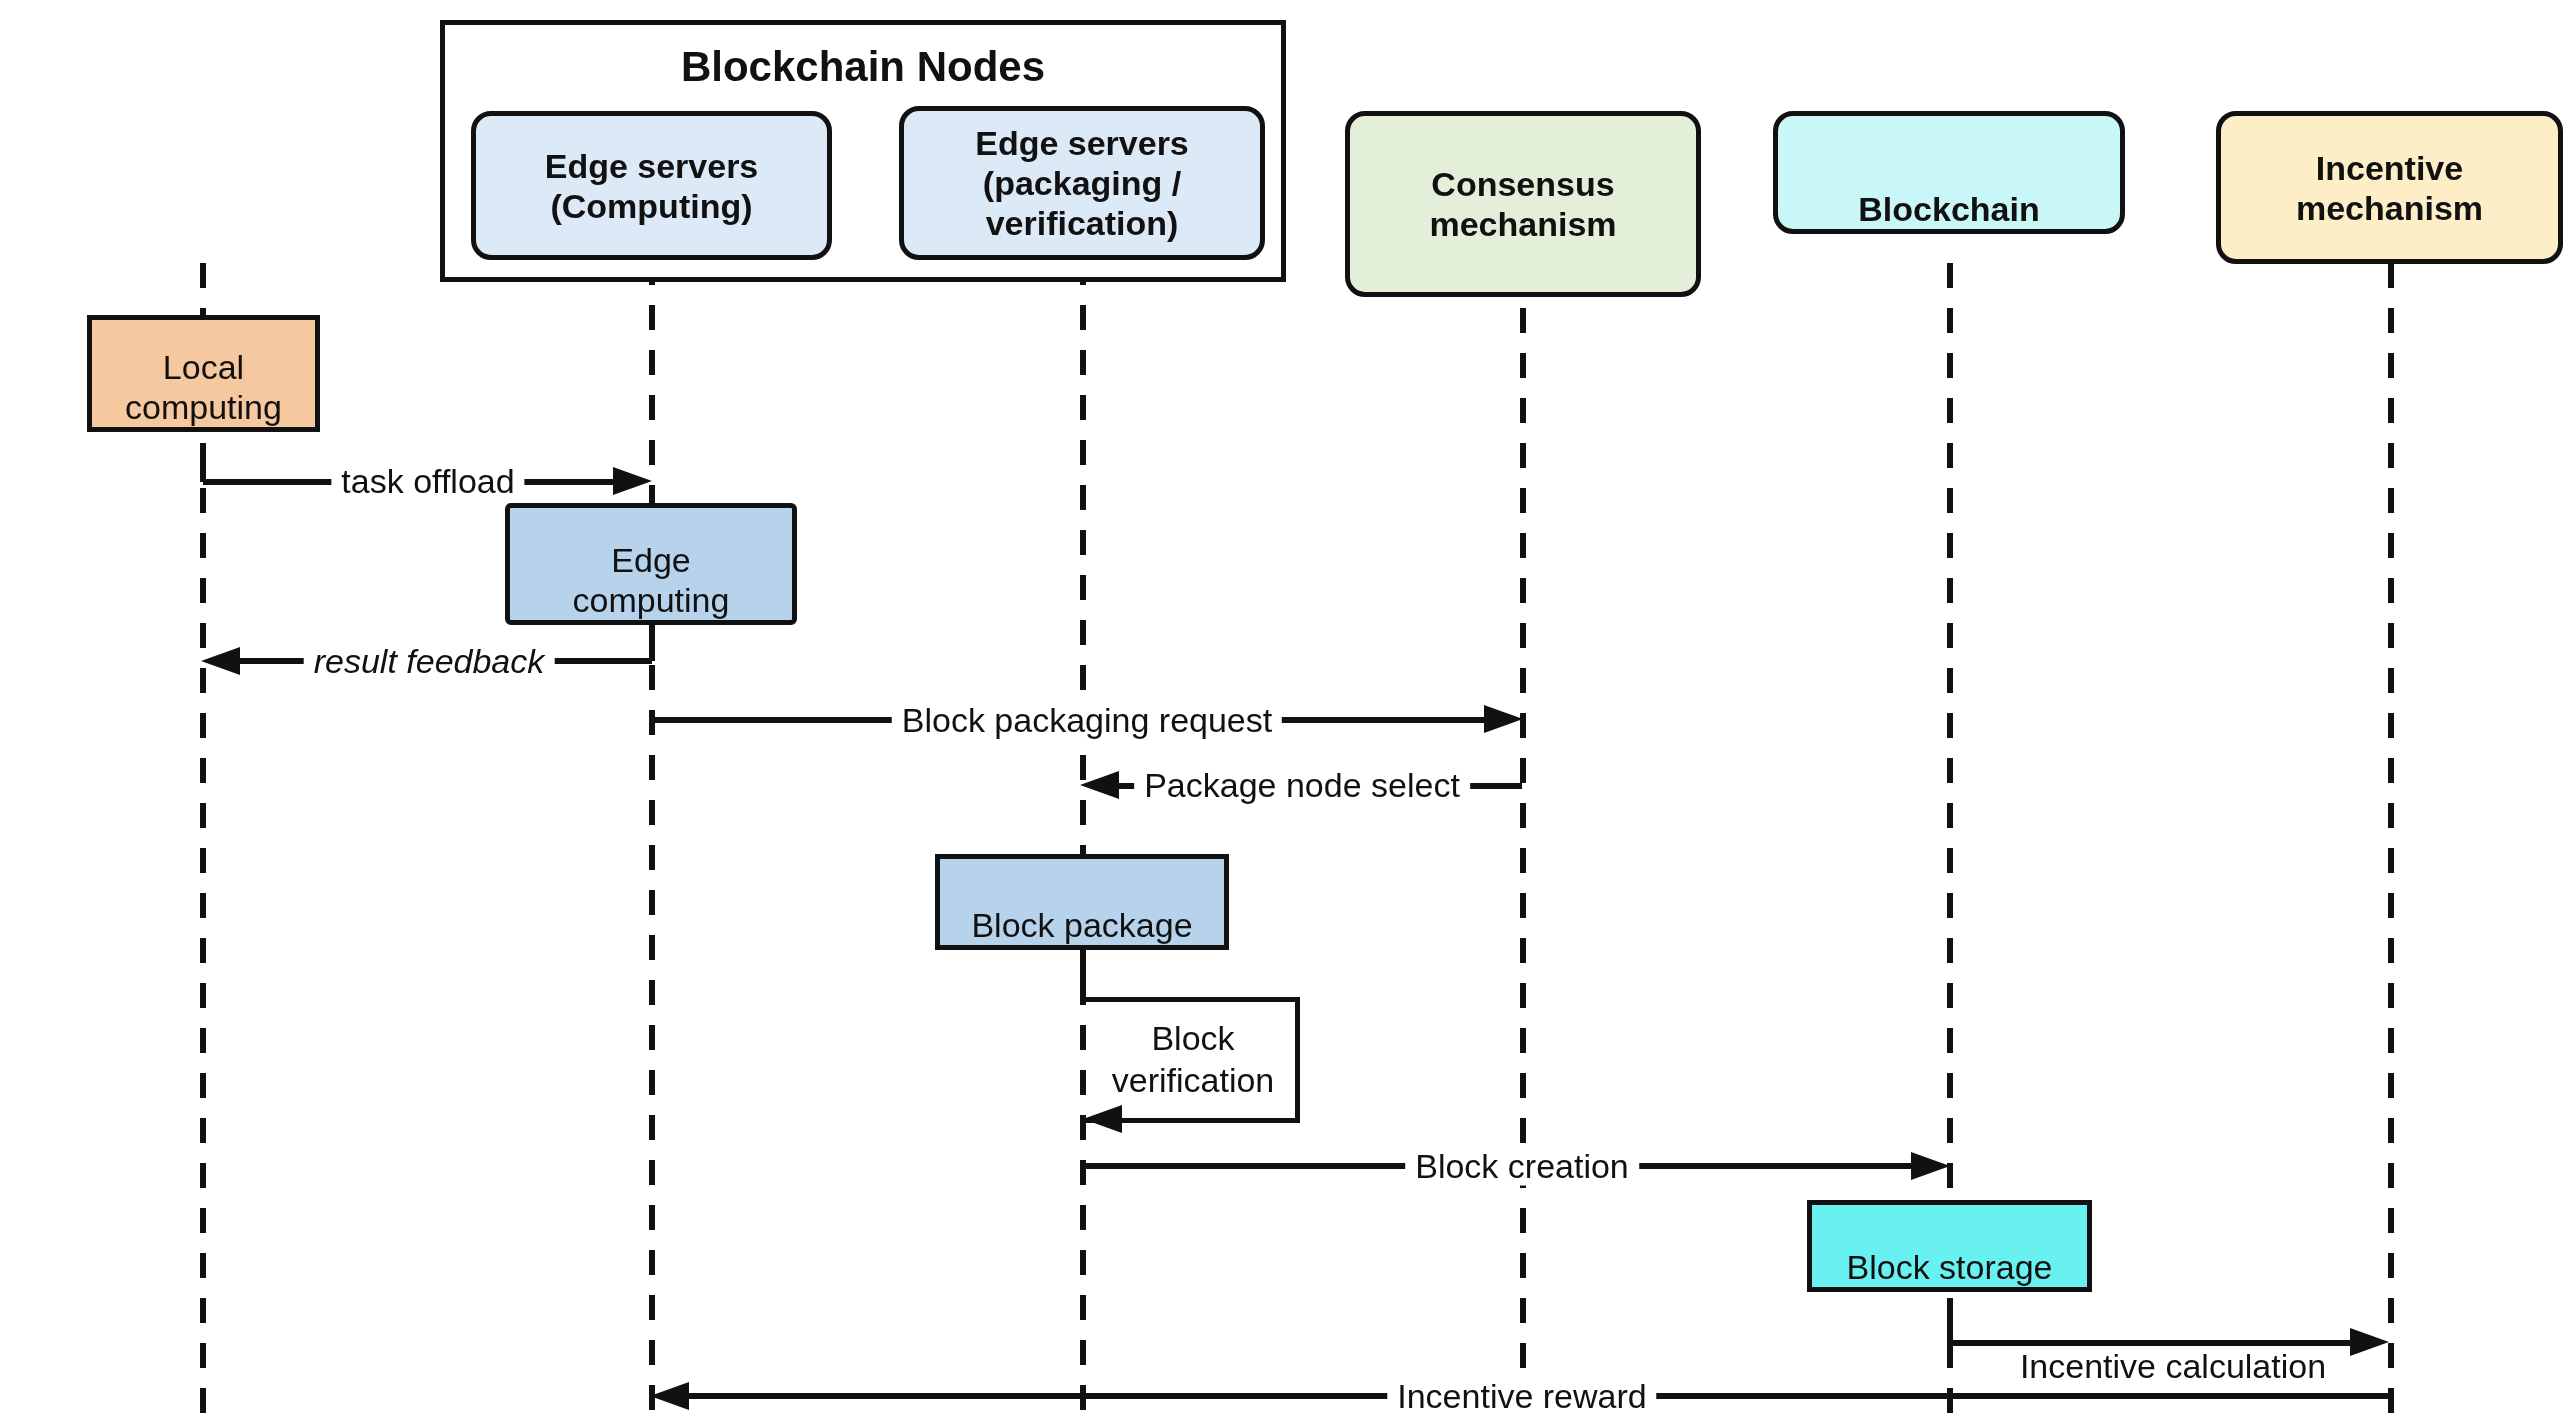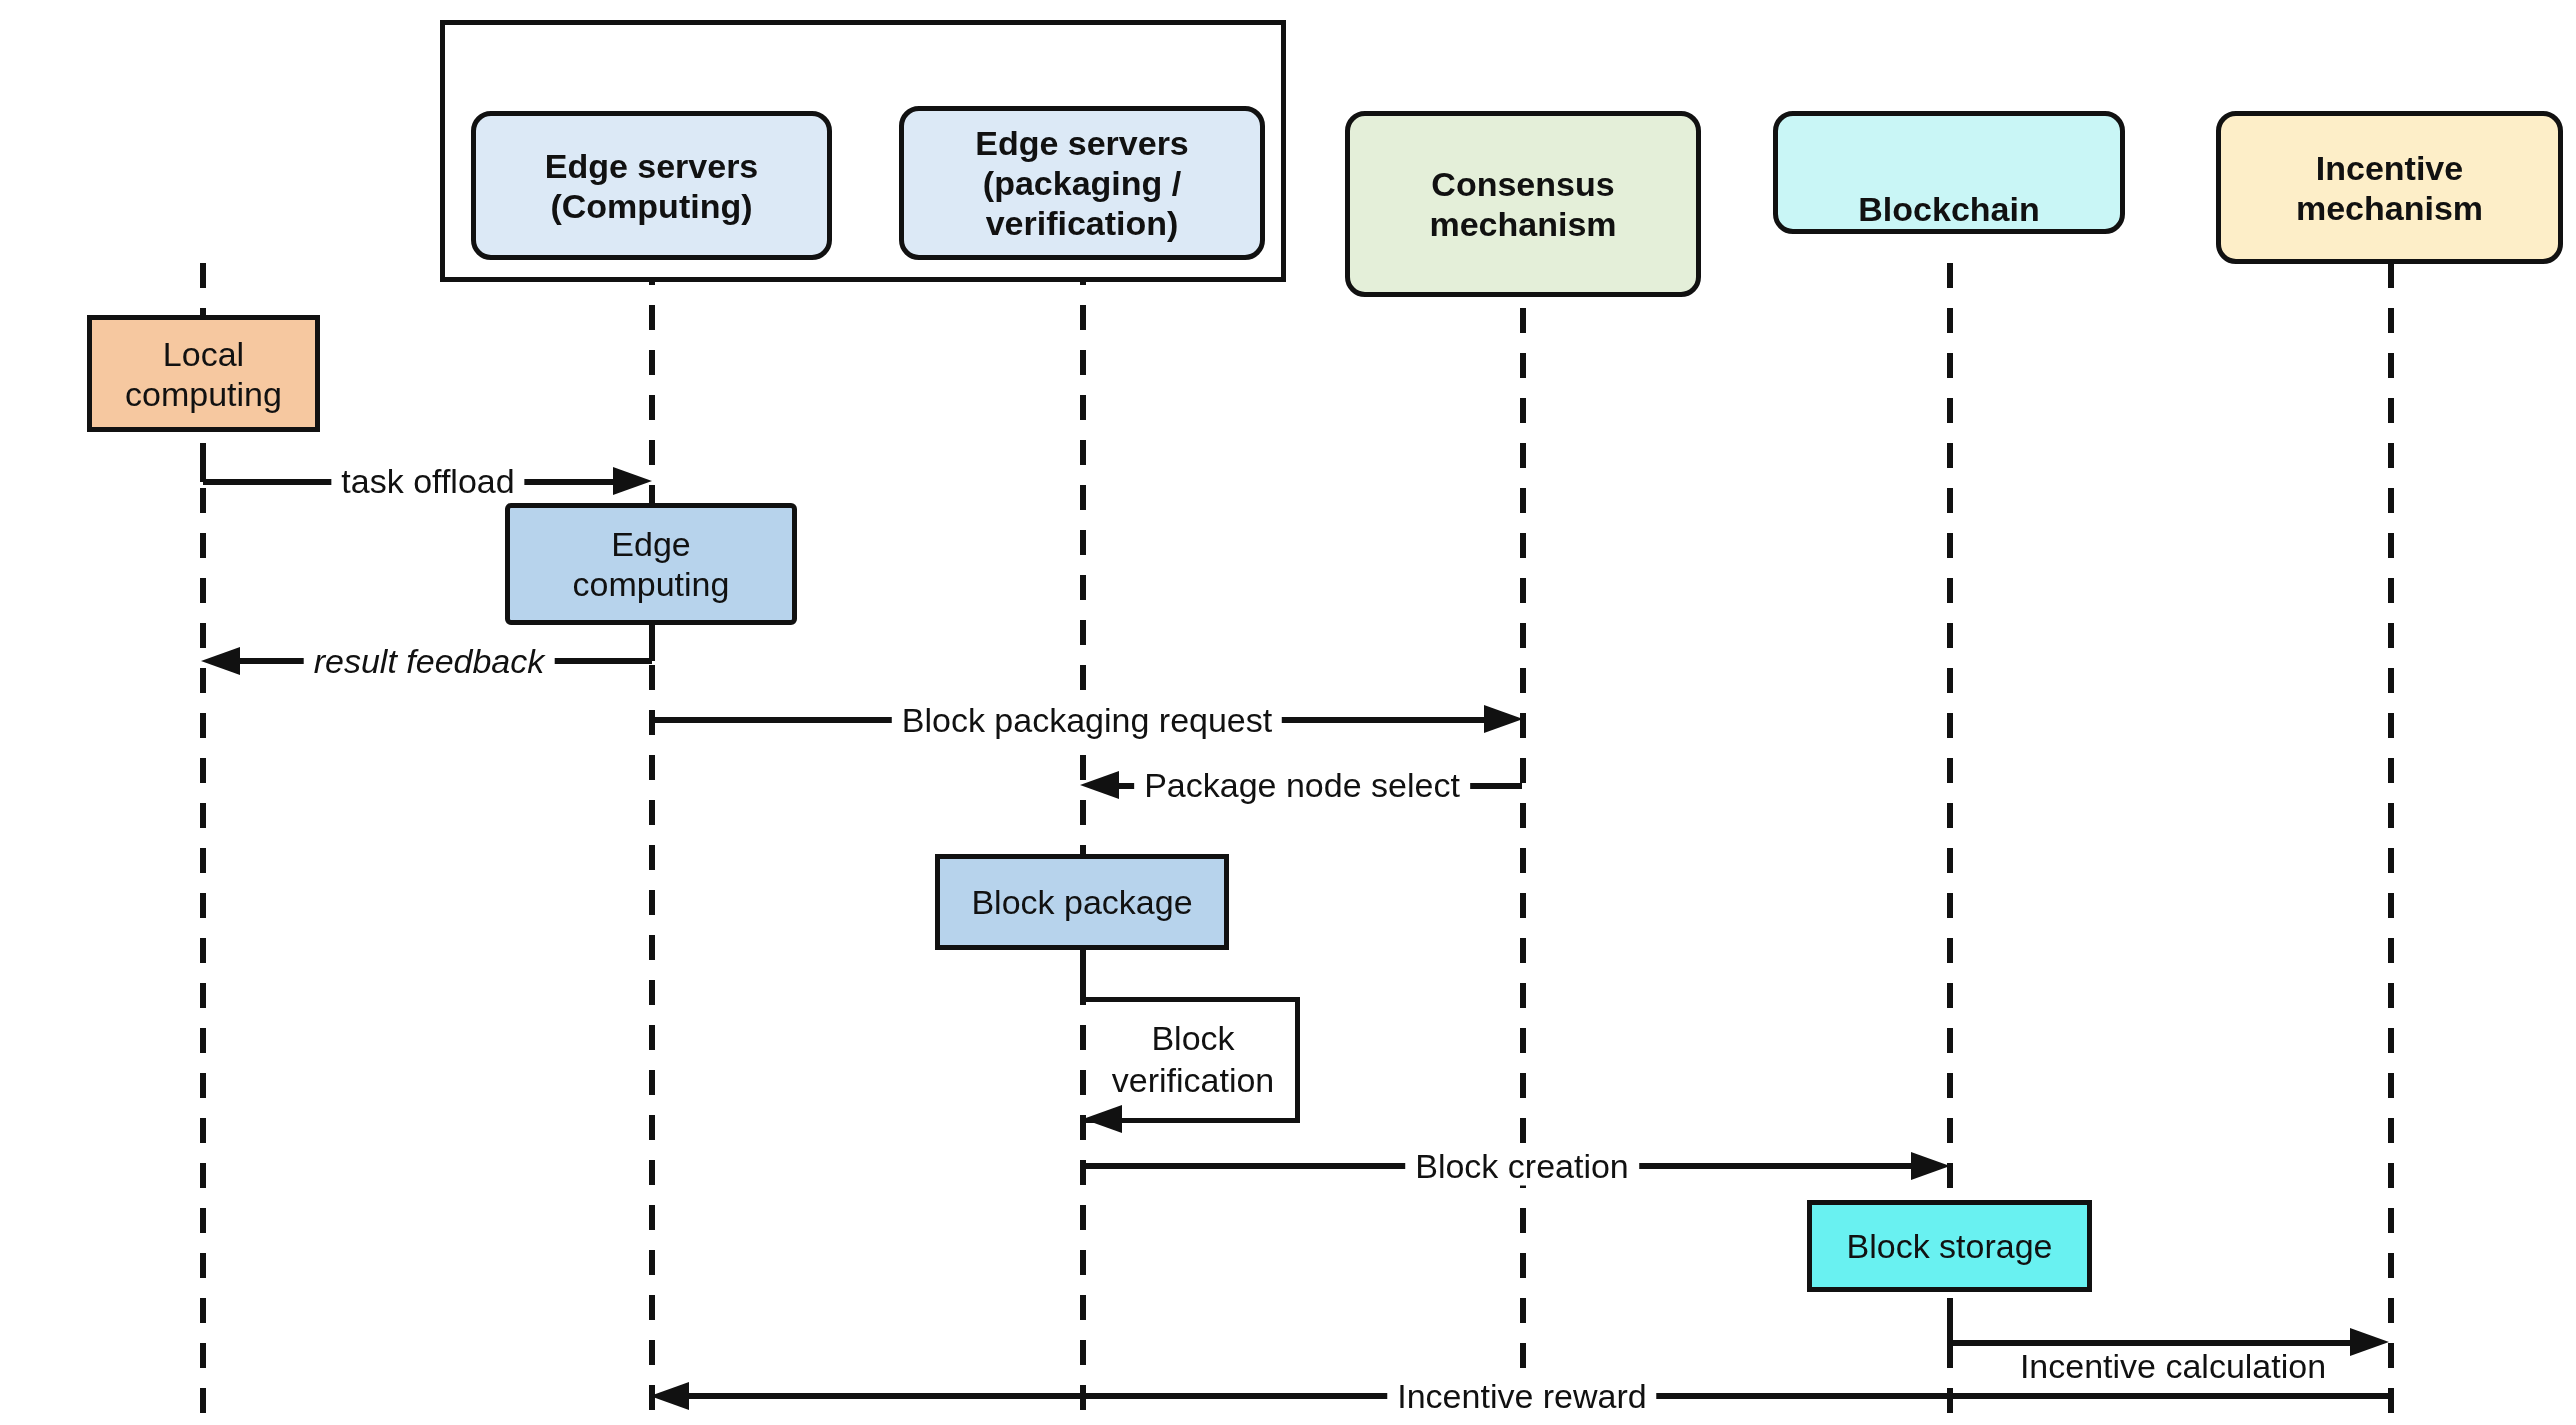--- a/index.html
+++ b/index.html
@@ -25,21 +25,21 @@
   }
   
   .hbox{
     position:absolute;border:5px solid #111;border-radius:20px;box-sizing:border-box;
     display:flex;flex-direction:column;align-items:center;justify-content:center;
     font-weight:bold;font-size:34px;line-height:40px;text-align:center;
   }
   
   .abox{
     position:absolute;border:5px solid #111;box-sizing:border-box;
-    display:flex;flex-direction:column;align-items:center;justify-content:center;
+    display:flex;flex-direction:column;align-items:center;justify-content:flex-end;
     font-size:34px;line-height:40px;text-align:center;
   }
   
   .mline{position:absolute;height:5.9px;background:#111;}
   .vstub{position:absolute;width:5.9px;background:#111;}
   .head-right{
     position:absolute;width:0;height:0;
     border-top:14.3px solid transparent;border-bottom:14.3px solid transparent;
     border-left:39px solid #111;
   }
@@ -67,20 +67,21 @@
 <div class="canvas">
 
   <div class="lifeline" style="left:200px;top:263px;height:1163px;"></div>
   <div class="lifeline" style="left:649px;top:260px;height:1166px;"></div>
   <div class="lifeline" style="left:1080px;top:260px;height:1166px;"></div>
   <div class="lifeline" style="left:1520px;top:263px;height:1163px;"></div>
   <div class="lifeline" style="left:1947px;top:263px;height:1163px;"></div>
   <div class="lifeline" style="left:2388px;top:263px;height:1163px;"></div>
 
   <div class="group-box" style="left:440px;top:20px;width:846px;height:262px;"></div>
+  <div class="group-title" style="left:440px;top:44px;width:846px;">Blockchain Nodes</div>
 
 
   <div class="hbox" style="left: 471px; top: 111px; width: 361px; height: 149px; background-color: rgb(220, 233, 246);">
     <span>Edge servers</span>
     <span>(Computing)</span>
   </div>
 
   <div class="hbox" style="left: 899px; top: 106px; width: 366px; height: 154px; background-color: rgb(220, 233, 246);">
     <span>Edge servers</span>
     <span>(packaging /</span>

